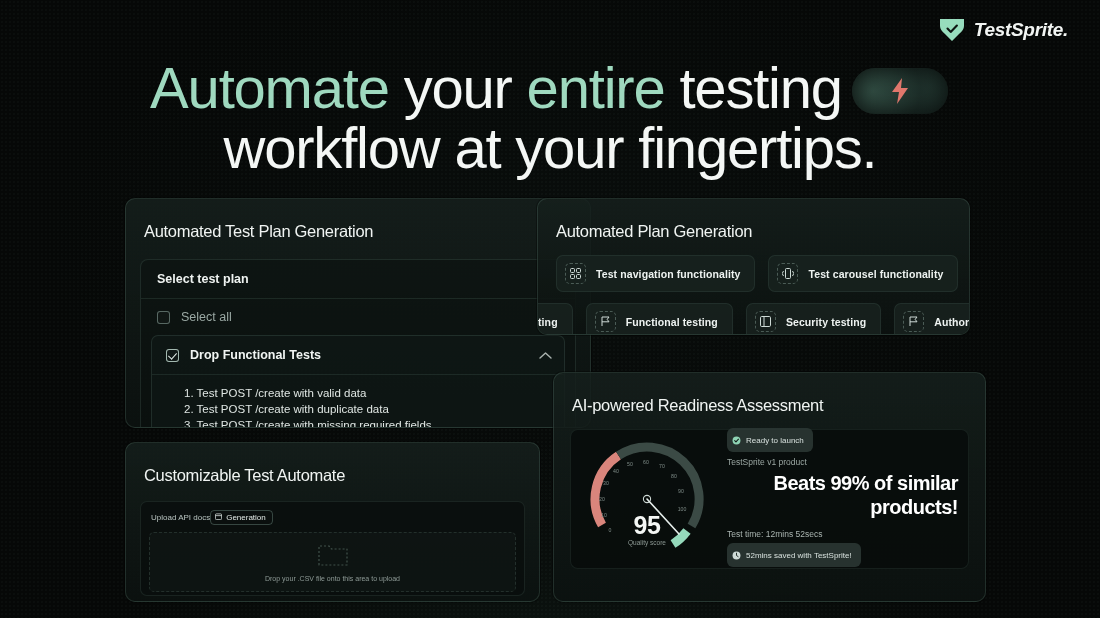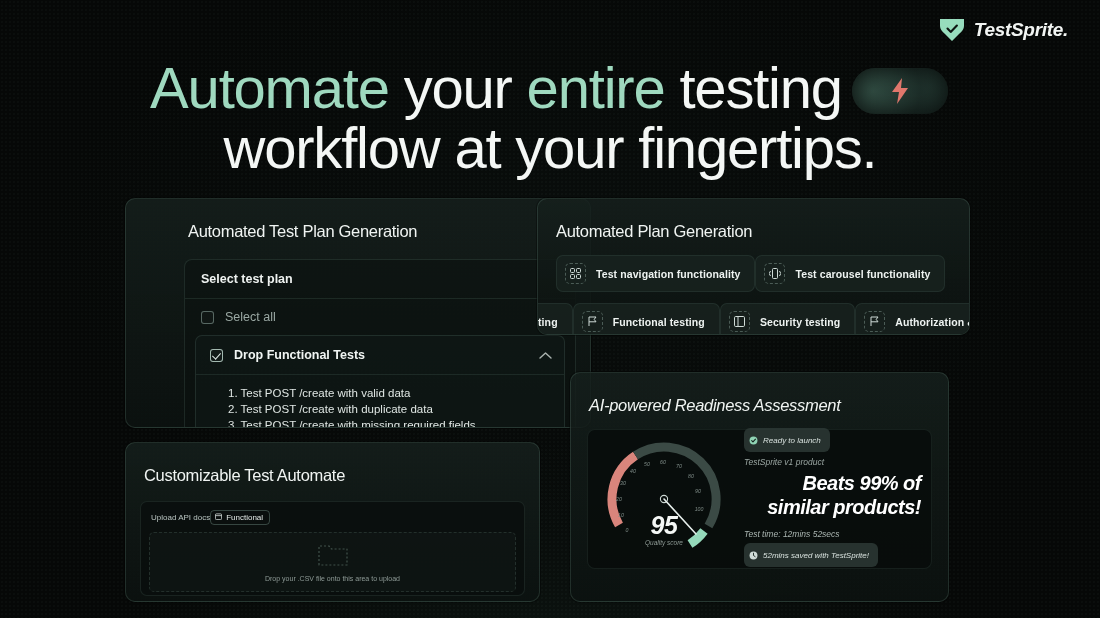--- a/index.html
+++ b/index.html
@@ -80,24 +80,24 @@
     overflow:hidden;
     box-shadow: 0 0 0 1px rgba(0,0,0,0.3);
   }
   .card-title {
     color:#f0f4f2;
     font-size:16.5px;
     font-weight:400;
     letter-spacing:-0.3px;
     padding:23px 0 0 18px;
   }
-  #card-tpg { left:0;   top:0;   width:466px; height:230px;padding-left:44px; }
+  #card-tpg { left:0;   top:0;   width:466px; height:230px; }
   #card-apg { left:412px; top:0; width:433px; height:137px; }
   #card-cts { left:0;   top:244px; width:415px; height:160px; }
-  #card-ara { left:445px; top:174px; width:379px; height:230px;font-style:italic; }
+  #card-ara { left:428px; top:174px; width:433px; height:230px; }
 
   
   .tp-inner {
     margin:18px 14px 0 14px;
     border:1px solid rgba(140,190,170,0.14);
     border-radius:8px 8px 0 0;
     border-bottom:none;
     background:rgba(10,15,14,0.5);
     height:100%;
   }
@@ -135,21 +135,21 @@
     display:flex; align-items:center; gap:11px;
     padding:10px 12px 10px 14px;
     border-bottom:1px solid rgba(140,190,170,0.12);
   }
   .tp-group-title { color:#f1f5f3; font-size:12.5px; font-weight:bold; flex:1; }
   .chev { opacity:0.75; }
   .tp-list { padding:10px 0 0 18px; }
   .tp-list li { color:#dfe6e3; font-size:11.5px; line-height:16px; margin-left:14px; }
 
   
-  .chip-row { display:flex; padding-left:18px; margin-top:14px; }
+  .chip-row { display:flex; gap:13px; padding-left:18px; margin-top:14px; }
   .chip-row.row2 { padding-left:0; margin-left:-40px; margin-top:11px; }
   .chip {
     display:flex; align-items:center; gap:10px;
     padding:7px 14px 7px 8px;
     border-radius:7px;
     background:rgba(23,33,30,0.9);
     border:1px solid rgba(140,190,170,0.10);
     white-space:nowrap; flex:none;
   }
   .chip-label { color:#eef3f1; font-size:10.5px; font-weight:bold; letter-spacing:0.1px; }
@@ -341,21 +341,21 @@
       <div class="cts-panel">
         <div class="cts-tabs">
           <span class="cts-tab">Upload API docs</span>
           <span class="cts-tab rec">
             <span>
               <svg width="7" height="7" viewBox="0 0 8 8">
                 <rect x="0.5" y="1" width="7" height="6.5" rx="1" fill="none" stroke="#d5dedb" stroke-width="0.9"></rect>
                 <path d="M0.5 3 H7.5" stroke="#d5dedb" stroke-width="0.9"></path>
               </svg>
             </span>
-            <span>Functional</span>
+            <span>Generation</span>
           </span>
         </div>
         <div class="cts-drop">
           <span>
             <svg width="30" height="24" viewBox="0 0 30 24">
               <path d="M1 22 V3 H11 L13.5 6 H29 V22 Z" fill="none" stroke="rgba(170,205,190,0.33)" stroke-width="1.2" stroke-dasharray="2 2" stroke-linejoin="round"></path>
             </svg>
           </span>
           <span class="cts-drop-text">Drop your .CSV file onto this area to upload</span>
         </div>

